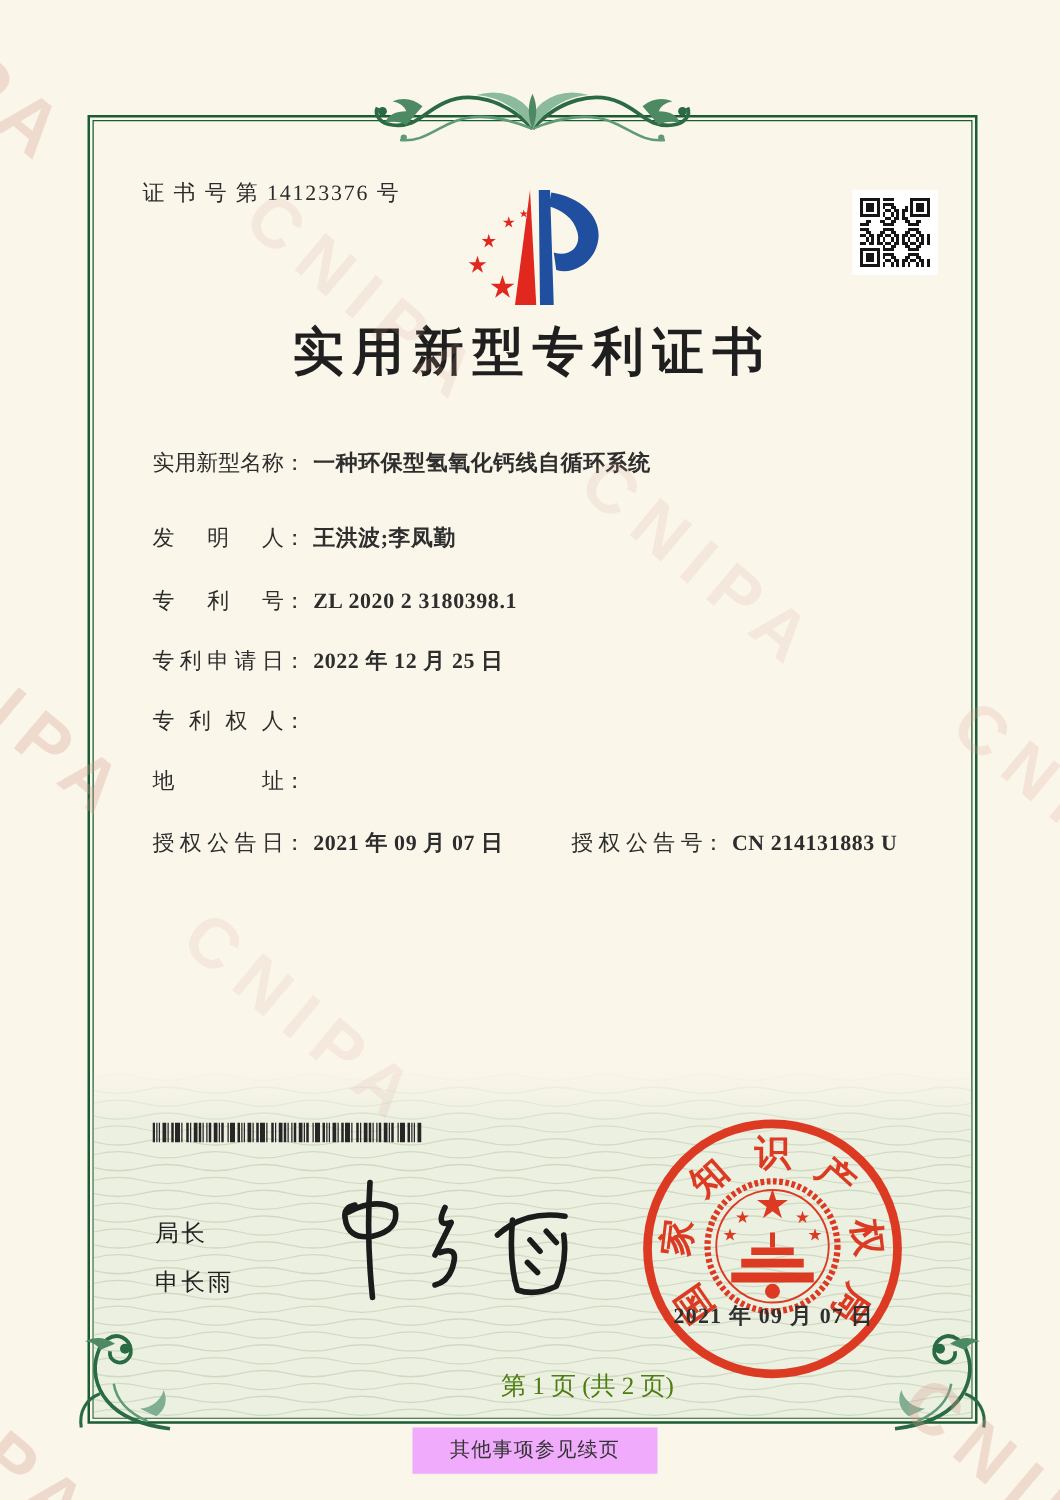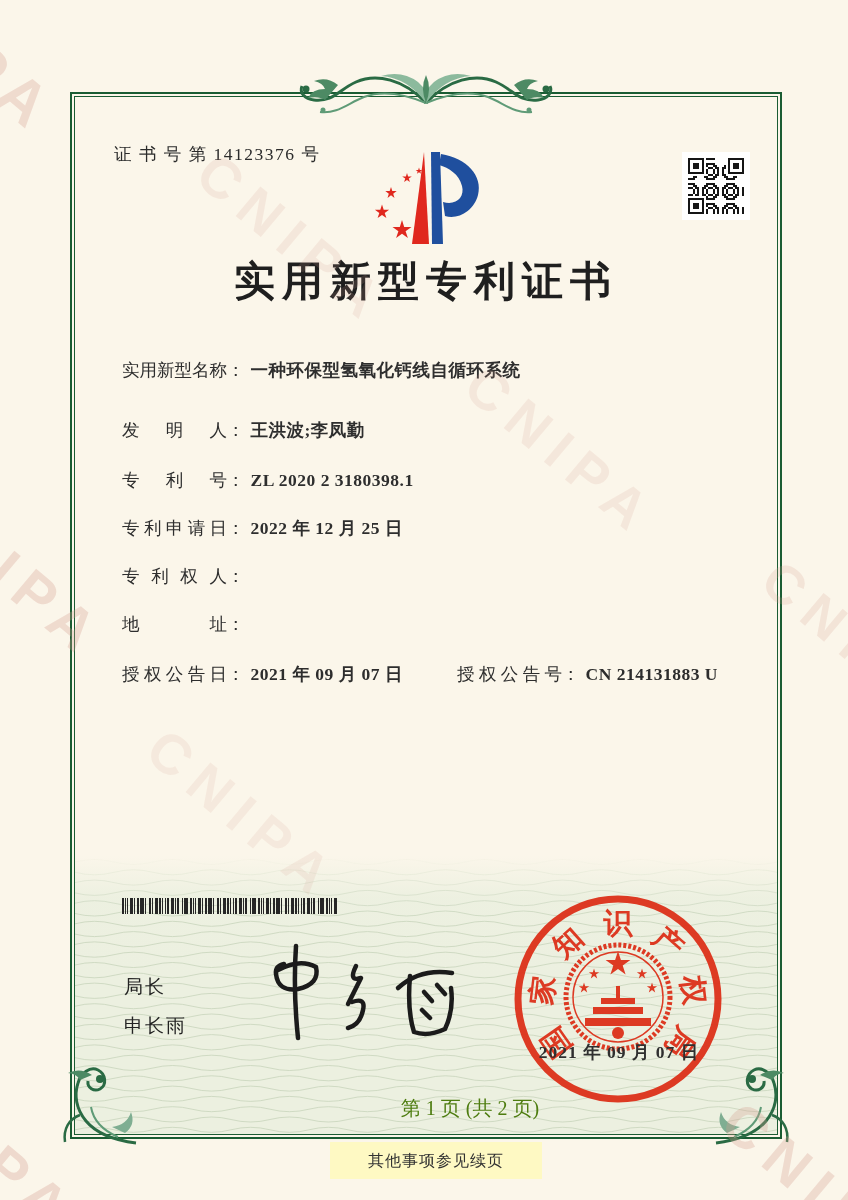--- a/index.html
+++ b/index.html
@@ -58,21 +58,21 @@
   .barcode{position:absolute;left:50px;top:804px;}
   .signer{position:absolute;left:52px;top:880px;font-size:19px;color:#222;z-index:4;}
   .signer div{margin-bottom:13px;letter-spacing:2px;}
   .sig{position:absolute;left:168px;top:846px;z-index:4;}
   .seal{position:absolute;left:441px;top:800px;width:210px;height:210px;z-index:3;opacity:.96;}
   .seal-date{position:absolute;left:436px;top:946px;width:222px;text-align:center;z-index:4;
              font-size:17.5px;font-weight:700;letter-spacing:1px;color:#2f2f2f;}
   .page-info{position:absolute;left:0;top:1001px;width:100%;text-align:center;font-size:20px;color:#4d7c0f;z-index:4;margin-left:44px;}
 
   
-  .note-box{position:absolute;left:330px;top:1142px;width:212px;height:37px;background:#fef9c3;
+  .note-box{position:absolute;left:330px;top:1142px;width:196px;height:37px;background:#f0abfc;
             z-index:2;text-align:center;line-height:37px;font-size:16px;color:#333;letter-spacing:1px;}
 </style>
 </head>
 <body>
 
 <div class="page">
 
   <div class="wm wm1">CNIPA</div>
   <div class="wm wm2">CNIPA</div>
   <div class="wm wm3">CNIPA</div>

